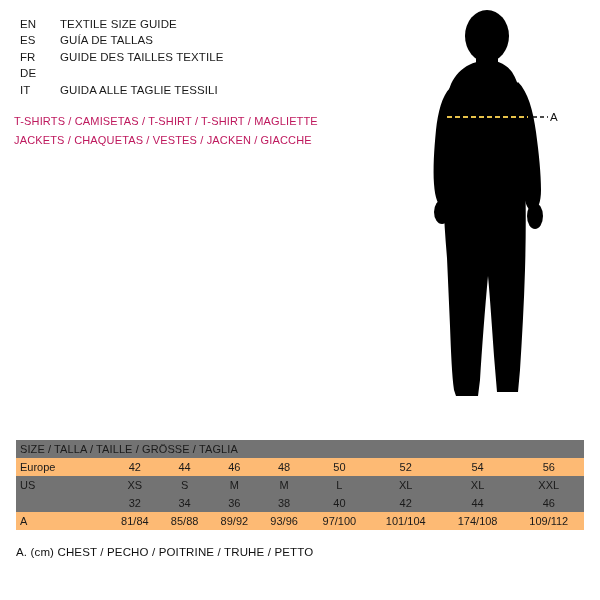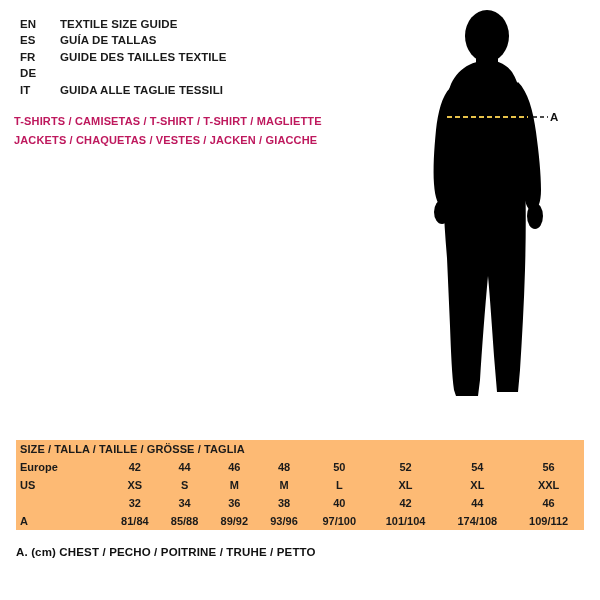--- a/index.html
+++ b/index.html
@@ -12,21 +12,20 @@
     height: 600px;
     font-family: "Liberation Sans", sans-serif;
     color: #1a1a1a;
     position: relative;
     overflow: hidden;
   }
   .page {
     position: relative;
     width: 600px;
     height: 600px;
-    font-weight: bold;
   }
 
   
   .lang-block {
     position: absolute;
     left: 20px;
     top: 16px;
     width: 330px;
   }
   .lang-row {
@@ -98,21 +97,21 @@
     border-collapse: collapse;
     font-size: 11px;
     color: #1a1a1a;
   }
   .size-table td {
     padding: 0;
     height: 18px;
     vertical-align: middle;
   }
   .size-table tr.shade td {
-    background: #fdba74;
+    background: #737373;
   }
   .size-table tr.plain td {
     background: #fdba74;
   }
   .size-table td.head-label {
     padding-left: 4px;
     text-align: left;
     white-space: nowrap;
   }
   .size-table td.val {

